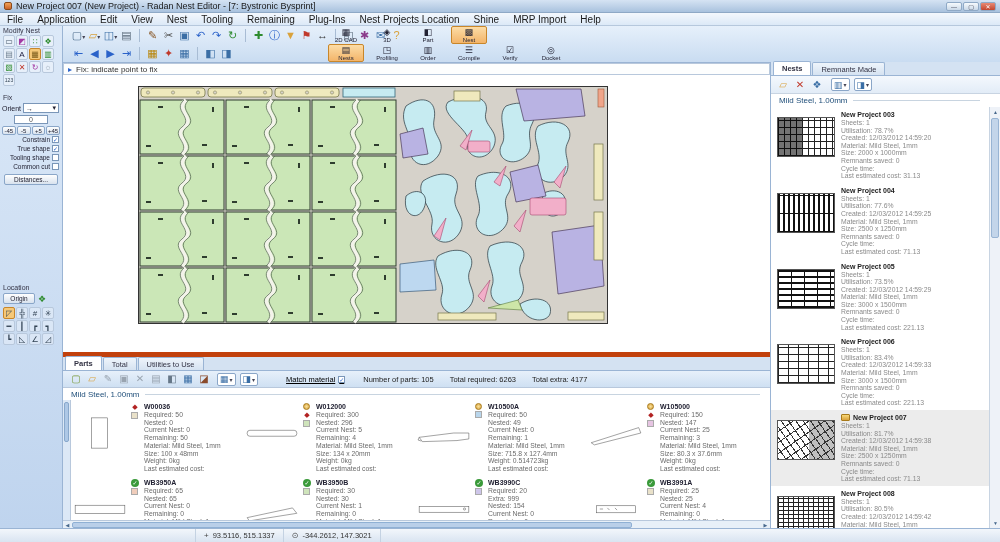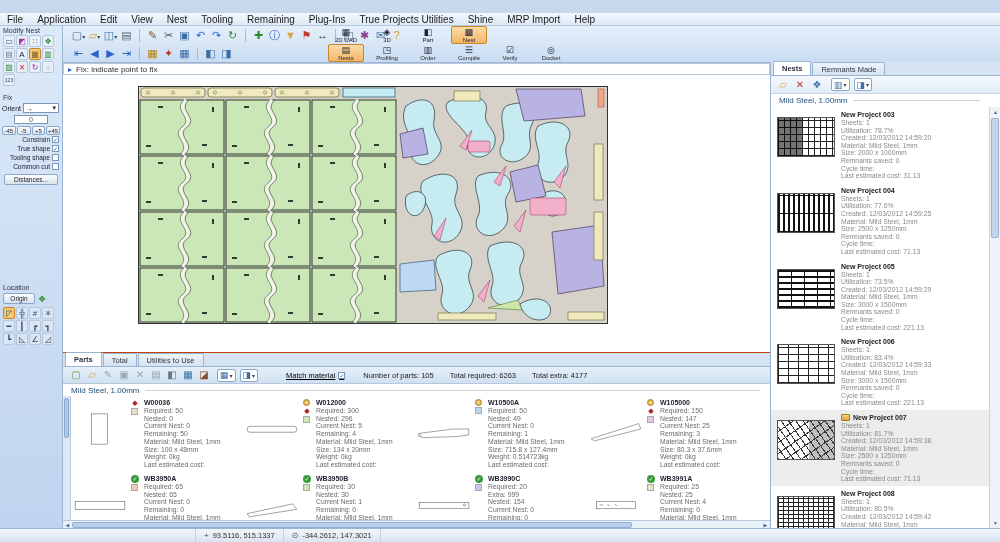--- a/index.html
+++ b/index.html
@@ -77,21 +77,21 @@
   .loc-ico { width:12px; height:12px; line-height:11px; text-align:center; font-size:8px; color:#345;
     background:rgba(255,255,255,.3); border:1px solid #b8c8dc; border-radius:2px; }
   .loc-ico.active { background:#f5c878; border-color:#c8862a; }
 
   
   .mainview { position:absolute; left:63px; top:75px; width:707px; height:277px; background:#ffffff; }
   .sheet { position:absolute; left:75px; top:11px; }
 
   
   .partspanel { position:absolute; left:63px; top:352px; width:707px; height:176px; background:#fff;
-    border-top:1px solid #c2410c; }
+    border-top:5px solid #c2410c; }
   .tabs-row { height:14px; background:#d4e2f2; display:flex; align-items:flex-end; padding-left:2px;
     gap:1px; border-bottom:1px solid #9ab4d4; }
   .tab { height:13px; padding:0 8px; font-size:7.5px; line-height:13px; color:#334;
     background:linear-gradient(#eef4fb,#d5e2f1); border:1px solid #9ab4d4; border-bottom:none;
     border-radius:2px 2px 0 0; }
   .tab.active { background:#fff; height:14px; font-weight:bold; }
   .pp-toolbar { position:absolute; left:0; top:14px; width:100%; height:17px;
     background:linear-gradient(#e7f0fa,#cfe0f2); display:flex; align-items:center; gap:2px;
     padding:0 6px; border-bottom:1px solid #b8c8dc; }
   .pp-ico { width:14px; height:14px; line-height:14px; text-align:center; font-size:10px; }
@@ -170,31 +170,40 @@
     display:flex; font-size:7.5px; color:#333; align-items:stretch; }
   .sb-seg { padding:0 8px; border-right:1px solid #c4d2e2; display:flex; align-items:center; gap:4px; }
   .sb-blank { width:196px; border-right:1px solid #c4d2e2; }
   .seg-ico { color:#444; font-size:8px; }
 </style>
 </head>
 <body>
 
 <div id="app">
 
+  <div class="titlebar">
+    <span class="app-ico"></span>
+    <span class="title">New Project 007 (New Project) - Radan Nest Editor - [7: Bystronic Bysprint]</span>
+    <span class="winctrls" id="winctrls">
+        <span class="winbtn">—</span>
+        <span class="winbtn">▢</span>
+        <span class="winbtn close">✕</span>
+      </span>
+  </div>
 
   <div class="menubar" id="menubar">
       <span class="menu-item">File</span>
       <span class="menu-item">Application</span>
       <span class="menu-item">Edit</span>
       <span class="menu-item">View</span>
       <span class="menu-item">Nest</span>
       <span class="menu-item">Tooling</span>
       <span class="menu-item">Remaining</span>
       <span class="menu-item">Plug-Ins</span>
-      <span class="menu-item">True Projects Utilities</span>
+      <span class="menu-item">Nest Projects Location</span>
       <span class="menu-item">Shine</span>
       <span class="menu-item">MRP Import</span>
       <span class="menu-item">Help</span>
     </div>
 
   <div class="toolbar">
     <div class="tb-row" id="tb-row1">
         <span class="tbico" style="color: rgb(74, 106, 138);">▢<span class="dd">▾</span></span>
         <span class="tbico" style="color: rgb(217, 162, 60);">▱<span class="dd">▾</span></span>
         <span class="tbico" style="color: rgb(58, 110, 165);">◫<span class="dd">▾</span></span>

